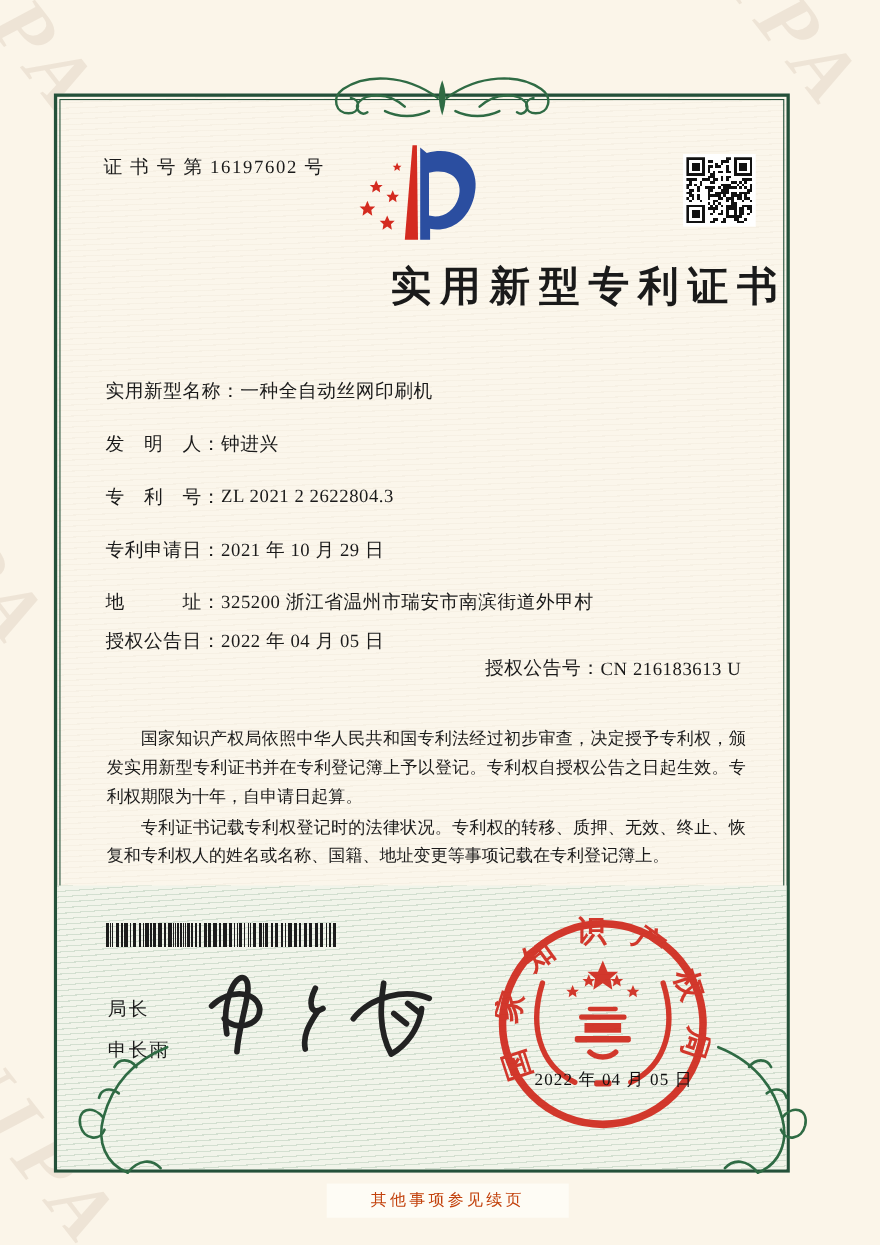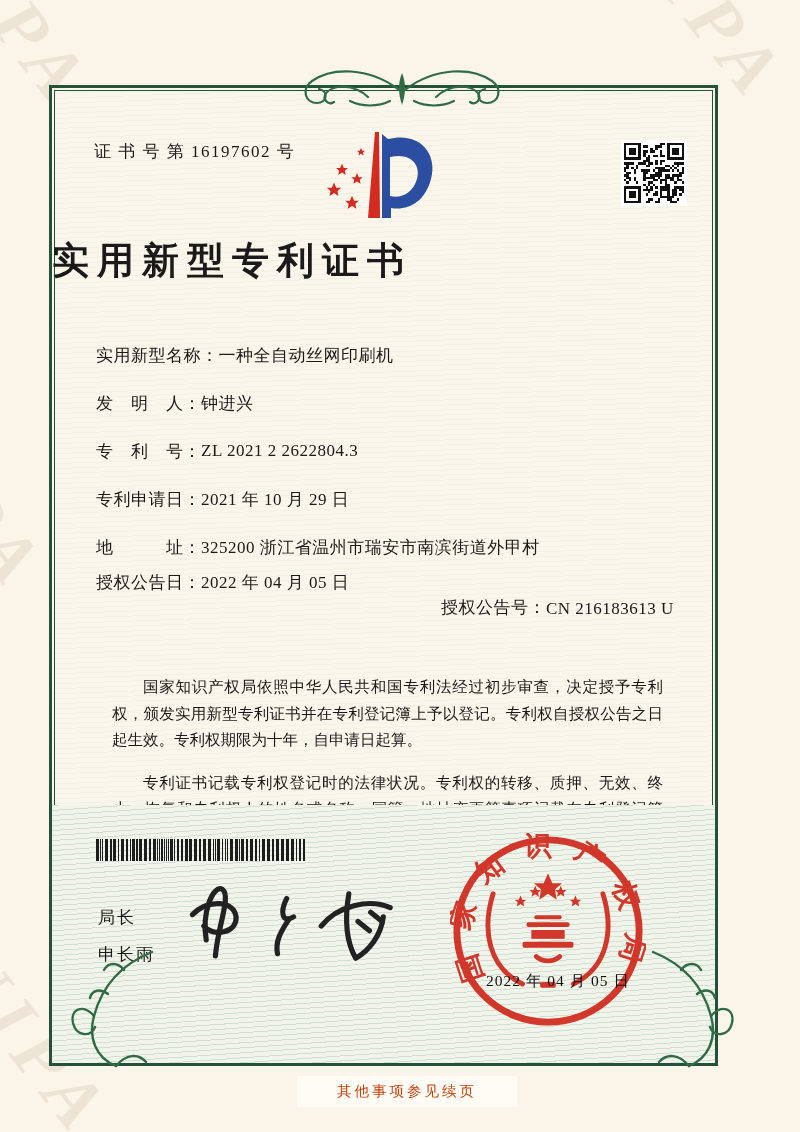--- a/index.html
+++ b/index.html
@@ -36,37 +36,37 @@
   .orn{position:absolute;z-index:2;}
   .orn-top{left:286px;top:61px;}
   .orn-bl{left:64px;top:946px;}
   .orn-br{left:646px;top:946px;transform:scaleX(-1);}
   
   .cert-no{position:absolute;left:42px;top:52px;font-size:17px;letter-spacing:1.5px;}
   .logo{position:absolute;left:268px;top:38px;}
   .qr{position:absolute;right:28px;top:52px;width:66px;height:66px;background:#fff;padding:3px;box-sizing:border-box;}
   .qr svg{display:block;width:100%;height:100%;}
   .title{
-    position:absolute;left:0;top:148px;width:100%;text-align:left;
+    position:absolute;left:0;top:148px;width:100%;text-align:right;
     font-size:37px;font-weight:bold;letter-spacing:8px;
   }
   
   .fields{position:absolute;left:44px;top:243px;right:34px;font-size:17px;}
   .row{height:48px;display:flex;align-items:center;letter-spacing:0.5px;}
   .f-label{white-space:pre;}
   .f-value{white-space:pre;}
   .row2{height:48px;display:flex;letter-spacing:0.5px;}
   .g1{width:345px;display:flex;}
   .g2{display:flex;align-items:flex-end;}
   
   .paras{
     position:absolute;left:44px;right:36px;top:570px;
     font-size:15.5px;line-height:26.5px;text-align:justify;
   }
-  .paras p{margin:16px;text-indent:2em;}
+  .paras p{margin:1px;text-indent:2em;}
   
   .panel{
     position:absolute;left:0;right:0;bottom:0;height:258px;
     background:
       repeating-linear-gradient(176deg, rgba(120,160,130,0.25) 0 1px, rgba(0,0,0,0) 1px 5px),
       #f1f4ea;
   }
   .barcode{position:absolute;left:44px;top:34px;}
   .director{position:absolute;left:46px;top:94px;font-size:17px;line-height:37px;letter-spacing:2px;}
   .signature{position:absolute;left:122px;top:58px;}

